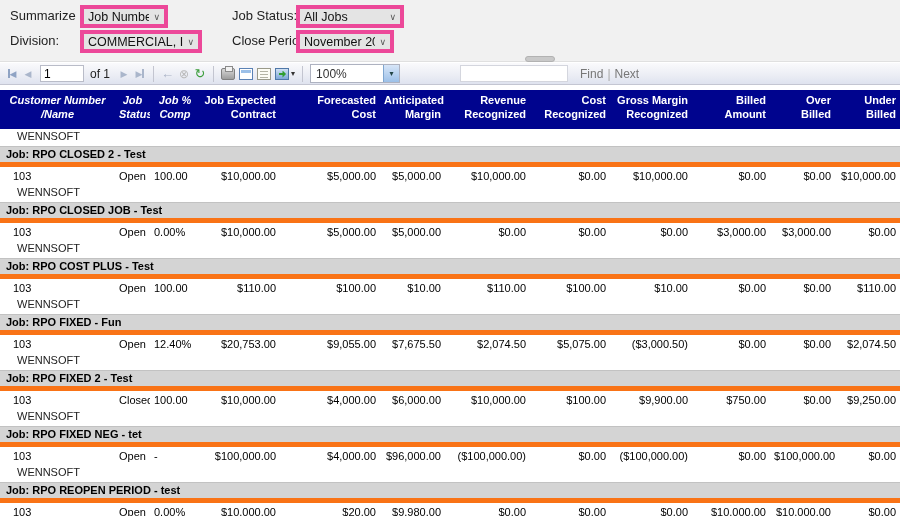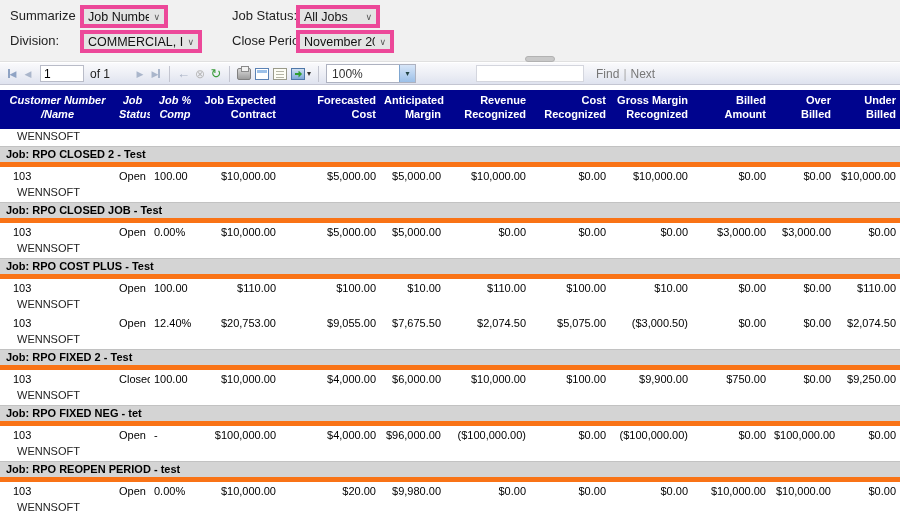--- a/index.html
+++ b/index.html
@@ -29,21 +29,21 @@
     border-top:1px solid #ffffff; border-bottom:1px solid #c4c6d2;
     font-size:12px; color:#333; padding:0 4px;
   }
   .tsep { width:1px; height:16px; background:#c3c5d0; margin:0 5px; }
   .tbtn { display:flex; align-items:center; justify-content:center; min-width:16px; height:18px; padding:0 2px; cursor:pointer; }
   .nav-glyph { font-size:9px; color:#8fa3c4; }
   .nav-glyph.dis { color:#aab6cb; }
   .firstlast { display:flex; align-items:center; gap:0; }
   .nav-bar { width:2px; height:9px; background:#8fa3c4; }
   .page-input { width:44px; height:17px; border:1px solid #b9bcc8; font-size:12px; padding:0 3px; margin:0 6px 0 4px; font-family:"Liberation Sans",sans-serif; }
-  .of-label { margin-right:22px; color:#222; }
+  .of-label { margin-right:6px; color:#222; }
   .icon-back { font-size:13px; color:#a9b3c6; }
   .icon-stop { font-size:12px; color:#b9b9b9; }
   .icon-refresh { font-size:13px; color:#3d9e3d; }
   .mini-icon { width:14px; height:12px; position:relative; }
   .printer-icon { background:linear-gradient(#d7d7d7,#9d9d9d); border:1px solid #808080; border-radius:2px; }
   .printer-icon::after { content:""; position:absolute; left:3px; top:-3px; width:6px; height:4px; background:#f2f2f2; border:1px solid #8a8a8a; }
   .pagelayout-icon { background:#fff; border:1px solid #5b82b5; }
   .pagelayout-icon::after { content:""; position:absolute; left:1px; top:1px; right:1px; height:3px; background:#9cc0e8; }
   .pagesetup-icon { background:#fdfdf5; border:1px solid #9a9a8a; }
   .pagesetup-icon::after { content:""; position:absolute; left:2px; top:2px; right:2px; height:1px; background:#b5b5a5; box-shadow:0 3px 0 #b5b5a5, 0 6px 0 #b5b5a5; }
@@ -75,21 +75,21 @@
 <body>
 
 <div class="filter-panel">
   <span class="flabel" style="left:10px; top:8px;">Summarize By:</span>
   <div class="combo" style="left:80px; top:5px; width:88px;">
     <span class="combo-text">Job Number</span>
     <span class="chev">∨</span>
   </div>
 
   <span class="flabel" style="left:232px; top:8px;">Job Status:</span>
-  <div class="combo" style="left:296px; top:5px; width:84px;justify-content:center;">
+  <div class="combo" style="left:296px; top:5px; width:108px;justify-content:center;">
     <span class="combo-text">All Jobs</span>
     <span class="chev">∨</span>
   </div>
 
   <span class="flabel" style="left:10px; top:33px;">Division:</span>
   <div class="combo" style="left:80px; top:30px; width:122px;">
     <span class="combo-text">COMMERCIAL, INDUS</span>
     <span class="chev">∨</span>
   </div>
 
@@ -292,20 +292,23 @@
     <td class="ar">$100.00</td>
     <td class="ar">$10.00</td>
     <td class="ar">$0.00</td>
     <td class="ar">$0.00</td>
     <td class="ar">$110.00</td>
   </tr>
   <tr class="cust">
     <td colspan="12">WENNSOFT</td>
   </tr>
 
+  <tr class="band">
+    <td colspan="12">Job: RPO FIXED - Fun</td>
+  </tr>
   <tr class="data">
     <td class="c1">103</td>
     <td>Open</td>
     <td>12.40%</td>
     <td class="ar">$20,753.00</td>
     <td class="ar">$9,055.00</td>
     <td class="ar">$7,675.50</td>
     <td class="ar">$2,074.50</td>
     <td class="ar">$5,075.00</td>
     <td class="ar">($3,000.50)</td>

